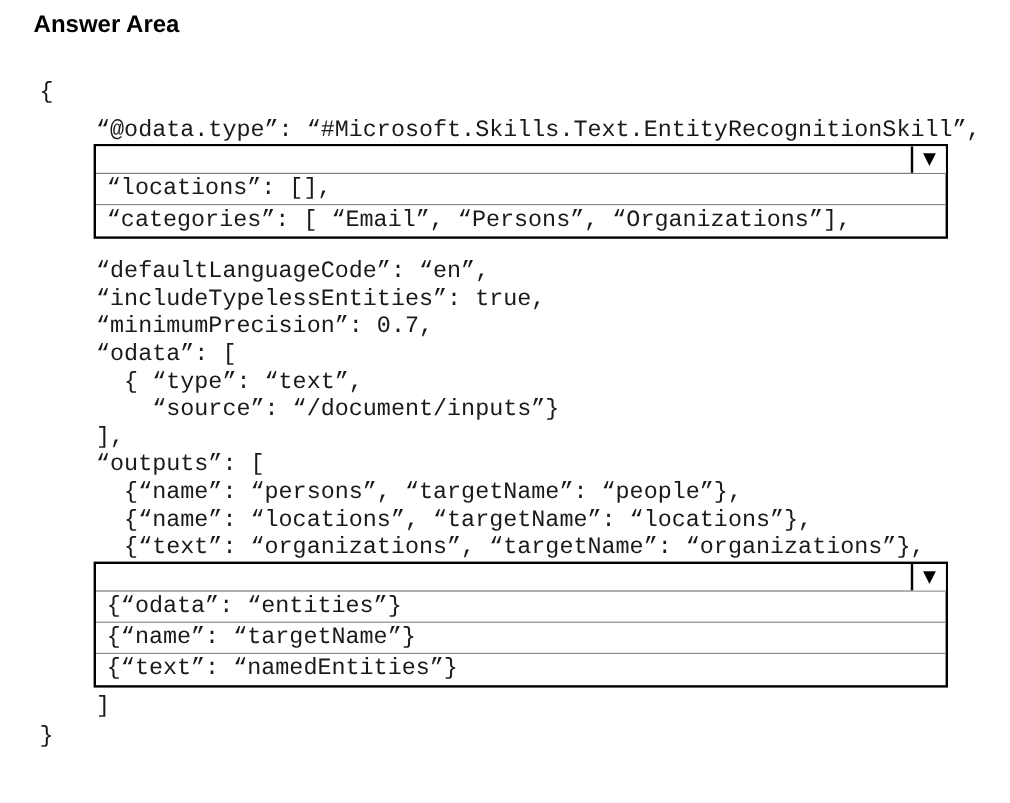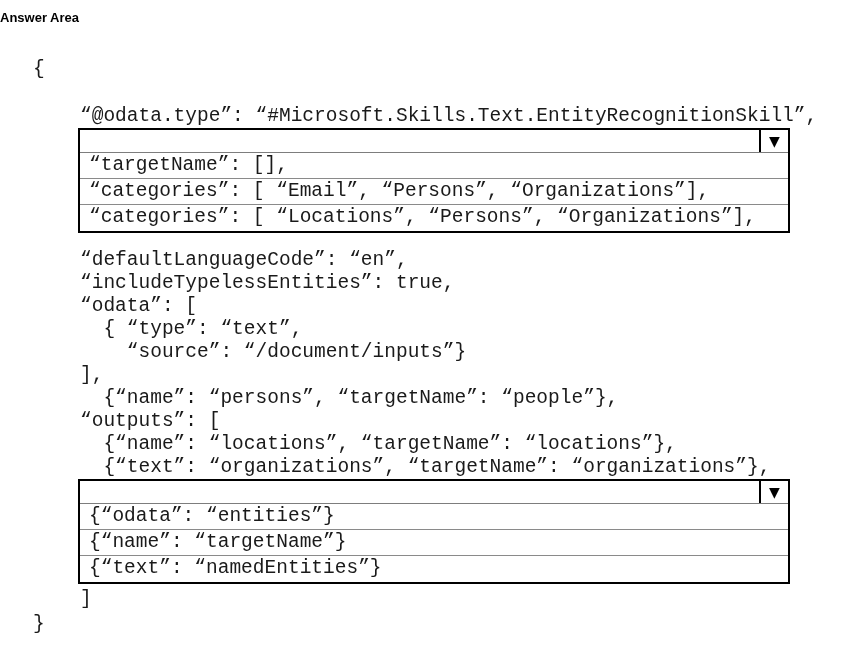--- a/index.html
+++ b/index.html
@@ -4,35 +4,35 @@
 <style>
   * { margin: 0; padding: 0; box-sizing: border-box; }
   html, body { background: #ffffff; }
   body {
     width: 842px; height: 669px;
     position: relative; overflow: hidden;
     color: #000;
     font-family: "Liberation Sans", sans-serif;
   }
   .title {
-    margin: 10px 0 0 0;
-    font-size: 13px;
+    margin: 10px 0 0 28px;
+    font-size: 20px;
     font-weight: bold;
   }
   .mono {
     font-family: "Liberation Mono", "DejaVu Sans Mono", monospace;
     font-size: 19.5px;
     line-height: 23px;
     white-space: pre;
     color: #1a1a1a;
   }
   .open-brace  { margin: 33px 0 0 33px; }
   .close-brace { margin: 2px 0 0 33px; }
   .code { margin-left: 80px; }
-  .odata-line { margin-top: 24px; }
+  .odata-line { margin-top: 8px; }
   .body-block { margin-top: 16px; }
   .close-bracket { margin-top: 4px; }
 
   .dropdown {
     width: 712px;
     border: 2px solid #000;
     background: #fff;
     margin-left: -2px;
   }
   .dd-gap-top { margin-top: 0; }
@@ -81,35 +81,35 @@
     <div class="mono odata-line">“@odata.type”: “#Microsoft.Skills.Text.EntityRecognitionSkill”,</div>
 
     <div class="dropdown dd-gap-top">
       <div class="select-row">
         <span class="mono select-value"></span>
         <span class="arrow-btn">
           <span class="caret">▼</span>
         </span>
       </div>
       <div>
-        <div class="mono option">“targetName”: [],</div>
+        <div class="mono option">“locations”: [],</div>
         <div class="mono option">“categories”: [ “Email”, “Persons”, “Organizations”],</div>
-        <div class="mono option">“categories”: [ “Locations”, “Persons”, “Organizations”],</div>
       </div>
     </div>
 
     <div class="body-block">
       <div class="mono">“defaultLanguageCode”: “en”,</div>
       <div class="mono">“includeTypelessEntities”: true,</div>
+      <div class="mono">“minimumPrecision”: 0.7,</div>
       <div class="mono">“odata”: [</div>
       <div class="mono">  { “type”: “text”,</div>
       <div class="mono">    “source”: “/document/inputs”}</div>
       <div class="mono">],</div>
+      <div class="mono">“outputs”: [</div>
       <div class="mono">  {“name”: “persons”, “targetName”: “people”},</div>
-      <div class="mono">“outputs”: [</div>
       <div class="mono">  {“name”: “locations”, “targetName”: “locations”},</div>
       <div class="mono">  {“text”: “organizations”, “targetName”: “organizations”},</div>
     </div>
 
     <div class="dropdown">
       <div class="select-row">
         <span class="mono select-value"></span>
         <span class="arrow-btn">
           <span class="caret">▼</span>
         </span>

